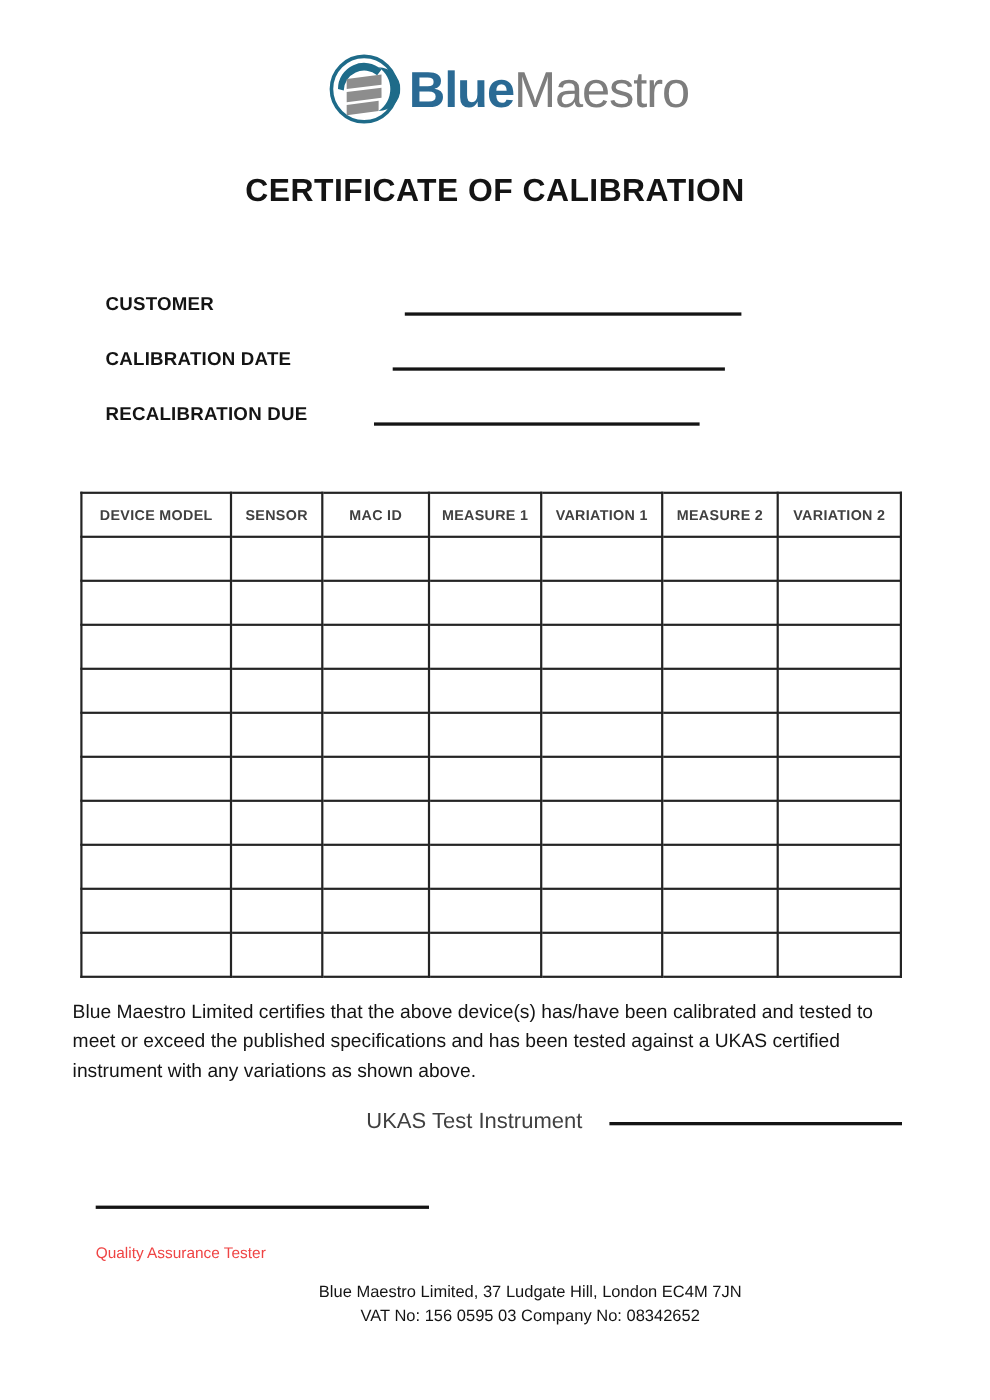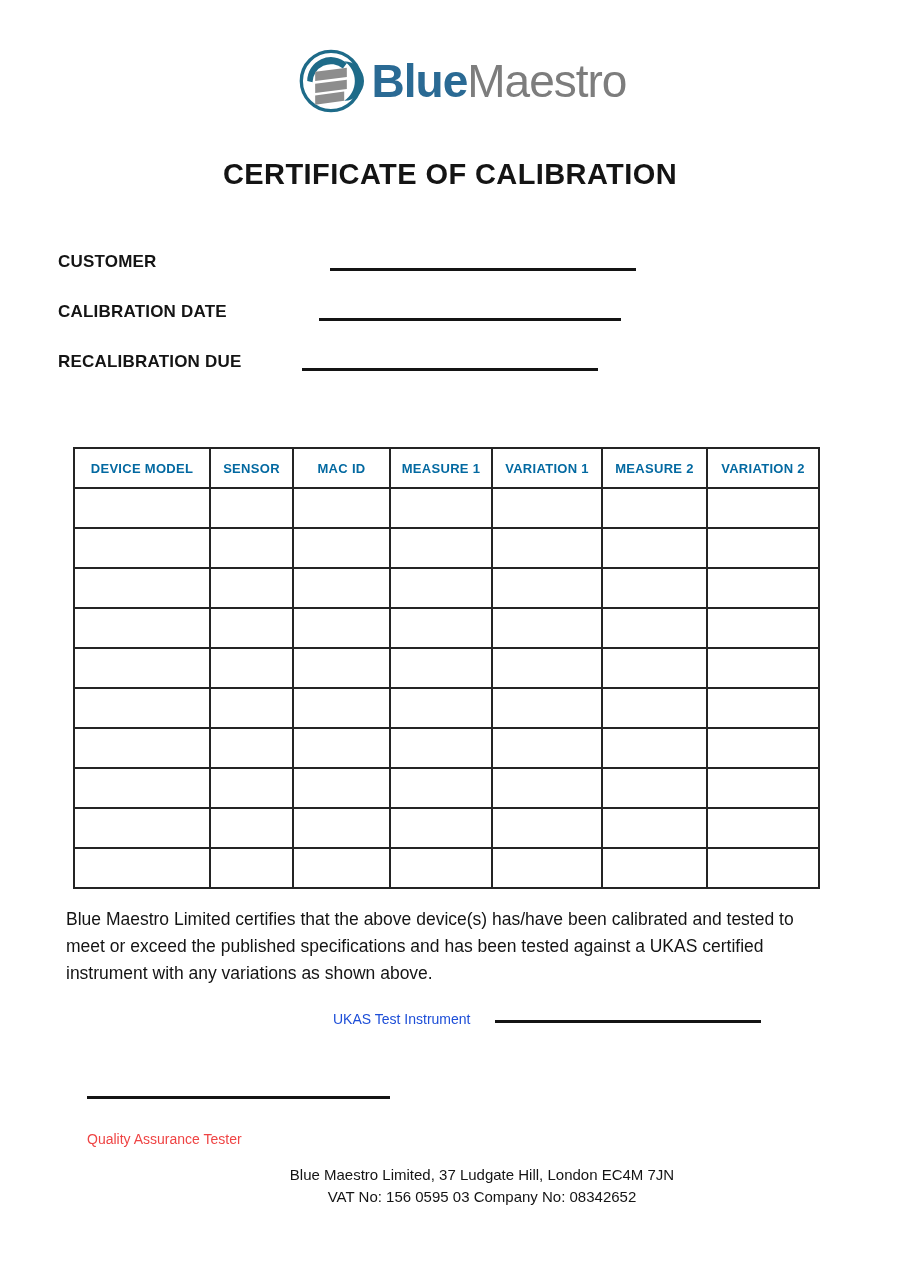--- a/index.html
+++ b/index.html
@@ -58,21 +58,22 @@
   
   .fields {
     position: absolute;
     top: 237px;
     left: 58px;
     width: 784px;
   }
   .field-row {
     height: 50px;
     display: flex;
-    align-items: center;
+    align-items: flex-end;
+    margin-left: 38px;
   }
   .field-label {
     font-size: 17px;
     font-weight: bold;
     letter-spacing: 0.2px;
     white-space: nowrap;
     line-height: 20px;
     color: #141414;
   }
   .field-rule {
@@ -99,21 +100,21 @@
     border: 2px solid #242424;
     padding: 0;
   }
   .cert-table th {
     height: 38px;
     font-size: 13px;
     font-weight: bold;
     letter-spacing: 0.3px;
     text-align: center;
     vertical-align: middle;
-    color: #0369a1;
+    color: #404040;
   }
   .cert-table td { height: 38px; }
   .col-0 { width: 136px; }
   .col-1 { width: 83px; }
   .col-2 { width: 97px; }
   .col-3 { width: 102px; }
   .col-4 { width: 110px; }
   .col-5 { width: 105px; }
   .col-6 { width: 112px; }
 
@@ -131,24 +132,24 @@
   
   .ukas-row {
     position: absolute;
     top: 1008px;
     left: 333px;
     width: 500px;
     display: flex;
     align-items: flex-start;
   }
   .ukas-label {
-    font-size: 14px;
+    font-size: 20px;
     line-height: 22px;
     white-space: nowrap;
-    color: #1d4ed8;
+    color: #404040;
   }
   .ukas-rule {
     width: 266px;
     height: 3px;
     background: #141414;
     margin-left: 25px;
     margin-top: 12px;
   }
 
   

